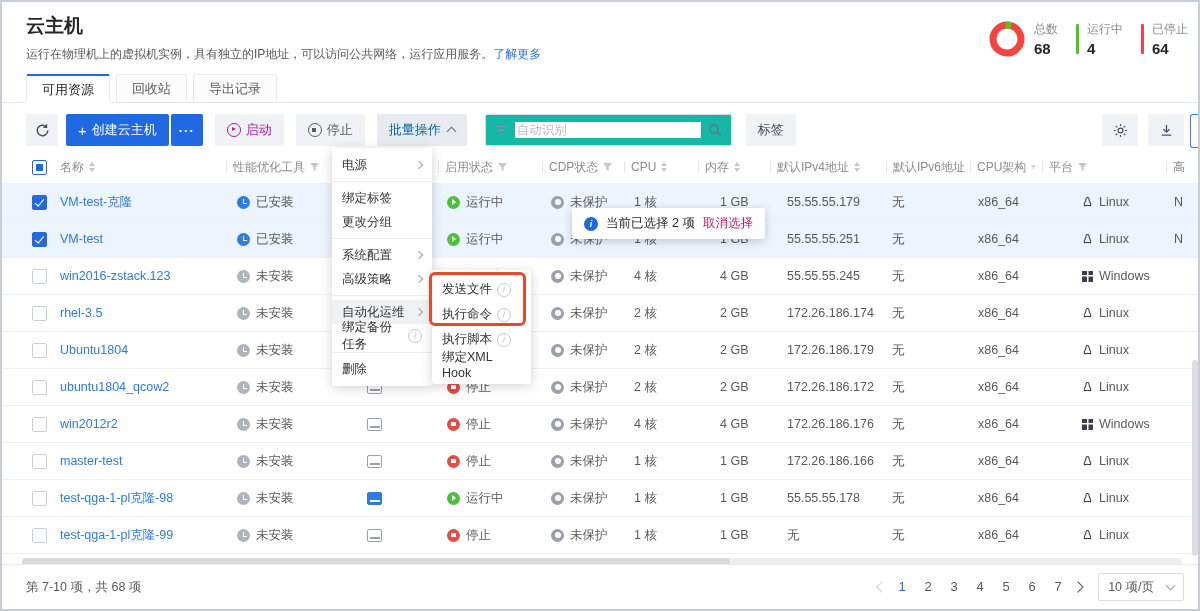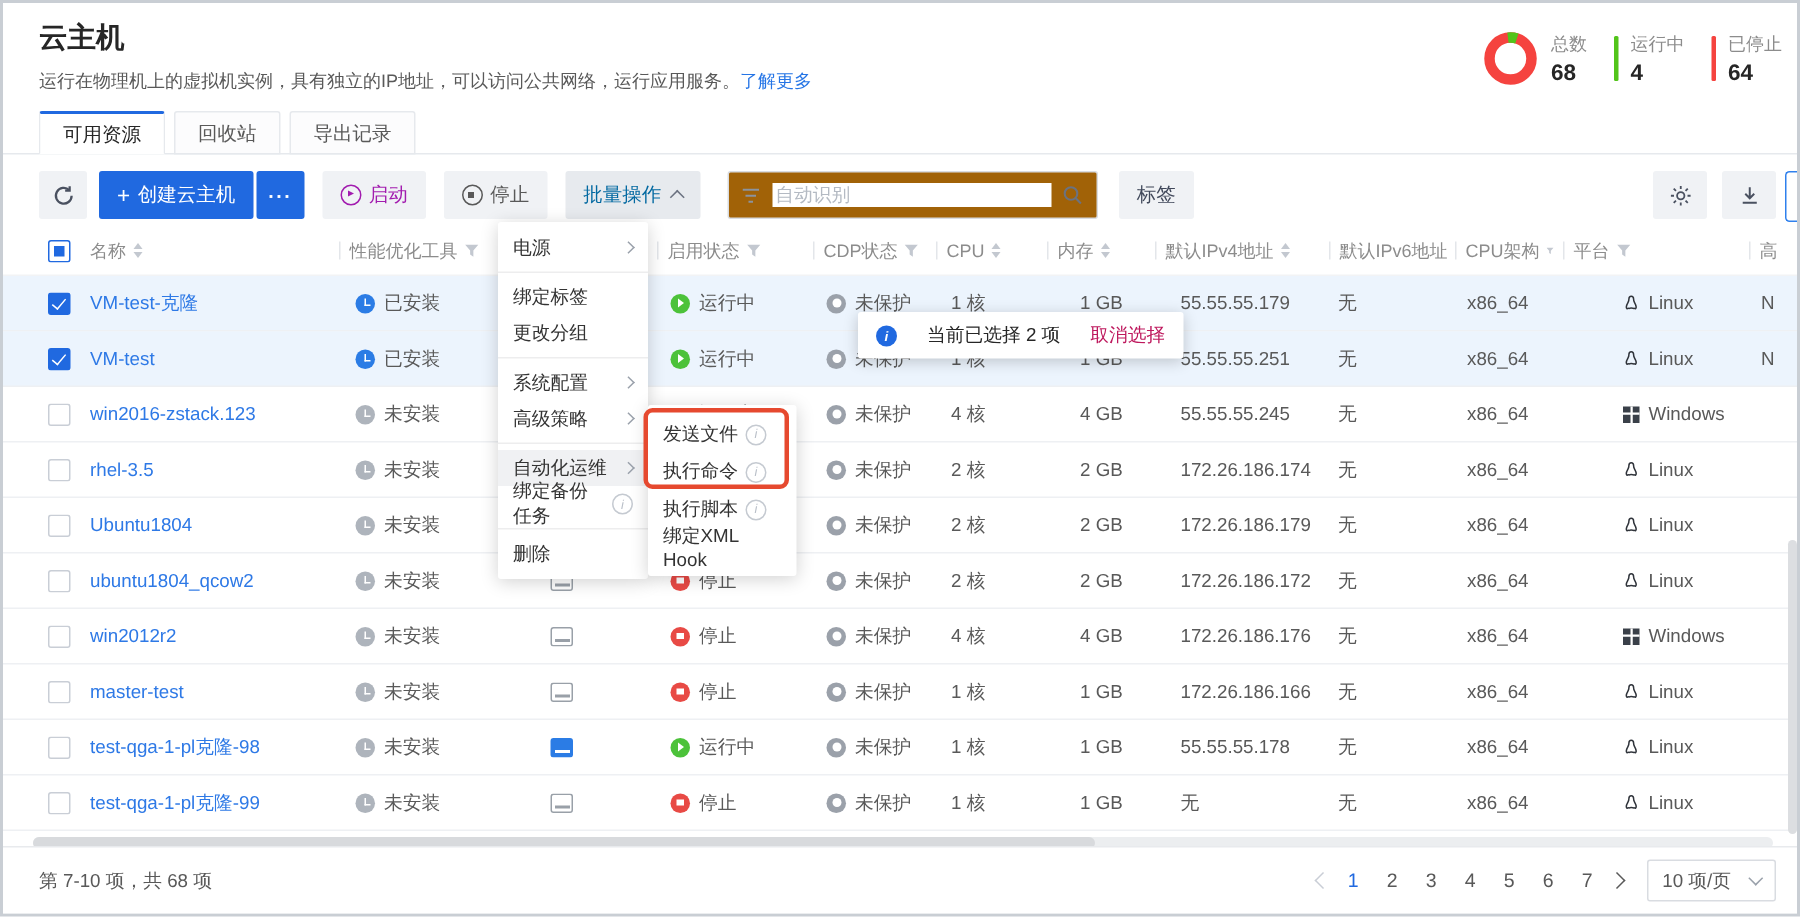--- a/index.html
+++ b/index.html
@@ -35,21 +35,21 @@
   .btn-tag{margin-left:14px}
   .plus{font-size:15px;margin-right:5px;font-weight:400}
   .cir-ic{width:14px;height:14px;border:1.3px solid currentColor;border-radius:50%;display:inline-block;position:relative;
           margin-right:5px;box-sizing:border-box;flex:none}
   .cir-ic.play::after{content:"";position:absolute;left:4px;top:2.6px;border-left:4.2px solid currentColor;
           border-top:2.9px solid transparent;border-bottom:2.9px solid transparent}
   .cir-ic.sq::after{content:"";position:absolute;left:3.6px;top:3.6px;width:4px;height:4px;background:currentColor}
   .chev{width:6px;height:6px;border-top:1.4px solid #6b7280;border-right:1.4px solid #6b7280;display:inline-block;flex:none}
   .chev-u{transform:rotate(-45deg);margin-left:7px;margin-top:3px}
   .chev-d{transform:rotate(135deg);margin-left:7px;margin-top:-3px;border-color:#9aa1ab}
-  .search{width:247px;height:32px;box-sizing:border-box;border:1px solid #d9dce1;border-radius:2px;background:#a16207;
+  .search{width:247px;height:32px;box-sizing:border-box;border:1px solid #d9dce1;border-radius:2px;background:#14b8a6;
           display:flex;align-items:center;padding:0 9px;margin-left:18px;gap:7px}
   .search input{border:none;outline:none;flex:1;font-size:12.5px;color:#262626;font-family:inherit;min-width:0}
   .search input::placeholder{color:#b4bac3}
   .tool-right{margin-left:auto;display:flex;align-items:center;gap:10px}
   .btn-sliver{position:absolute;right:-2px;top:11px;width:9px;height:32px;background:#fff;border:1px solid #2f80ed;
           border-right:none;border-radius:3px 0 0 3px}
   
   .table{font-size:12.5px}
   .tr{display:flex;align-items:center;height:37px;border-bottom:1px solid #eef0f3;padding-left:24px;box-sizing:border-box;white-space:nowrap}
   .thead{height:33px;color:#8c8c8c;font-size:12px;border-bottom:1px solid #f2f3f5}
@@ -104,21 +104,21 @@
   .chev-r{width:5px;height:5px;border-top:1.2px solid #9aa1ab;border-right:1.2px solid #9aa1ab;transform:rotate(45deg);flex:none}
   .info-ic{width:12px;height:12px;border:1px solid #c5cad1;border-radius:50%;display:inline-flex;align-items:center;
       justify-content:center;margin-left:5px;flex:none;color:#b9bfc8;font-size:8.5px;line-height:1}
   .info-ic::after{content:"i";font-style:italic}
   .submenu{position:absolute;left:430px;top:268px;width:99px;background:#fff;border-radius:2px;z-index:31;
       box-shadow:0 2px 12px rgba(0,0,0,.18);padding:7px 0;font-size:12.5px;color:#333}
   .submenu .menu-item{height:25px;justify-content:flex-start}
   .red-box{position:absolute;left:427px;top:270px;width:97px;height:54px;border:3px solid #e6492f;border-radius:6px;
       z-index:40;box-sizing:border-box;pointer-events:none}
   .tip{position:absolute;left:570px;top:206px;background:#fff;border-radius:2px;box-shadow:0 2px 10px rgba(0,0,0,.2);
-      display:flex;align-items:center;gap:20px;padding:7px 12px;font-size:12.5px;color:#262626;z-index:25;white-space:nowrap}
+      display:flex;align-items:center;gap:8px;padding:7px 12px;font-size:12.5px;color:#262626;z-index:25;white-space:nowrap}
   .tip-info{width:14px;height:14px;border-radius:50%;background:#2069e0;color:#fff;display:inline-flex;align-items:center;
       justify-content:center;font-size:9px;font-weight:700;flex:none}
   .tip-info::after{content:"i";font-style:italic}
   .tip-link{color:#be185d;cursor:pointer}
   .hscroll{position:absolute;left:20px;top:556px;width:1160px;height:8px;background:#eceef0;border-radius:4px}
   .hthumb{width:61%;height:100%;background:#d8dadd;border-radius:4px}
   .vscroll{position:absolute;left:1190px;top:358px;width:6px;height:196px;background:#dcdee1;border-radius:3px;z-index:5}
   
   .pfooter{position:absolute;left:0;right:0;bottom:0;height:44px;border-top:1px solid #e8eaed;display:flex;
       align-items:center;justify-content:space-between;padding:0 14px 0 24px;font-size:12.5px;color:#595959;background:#fff}

